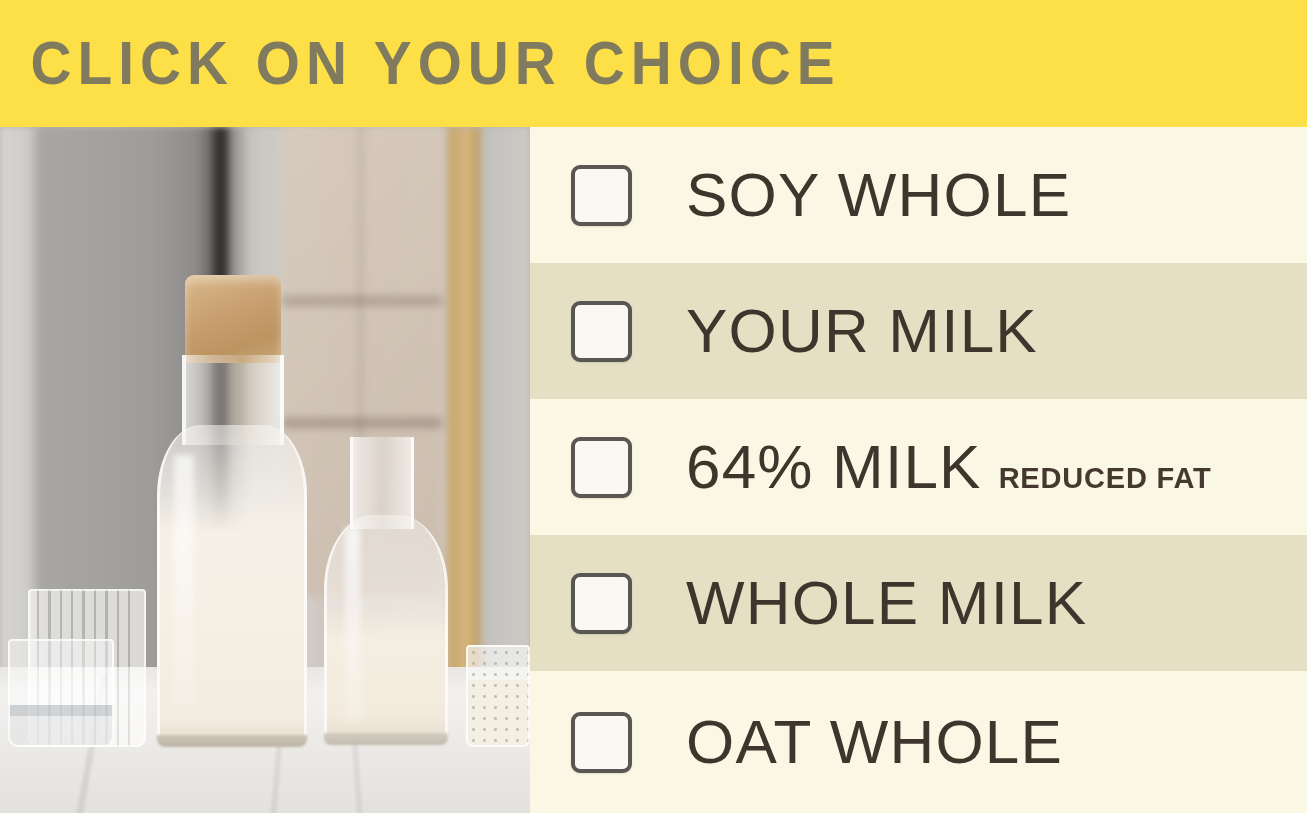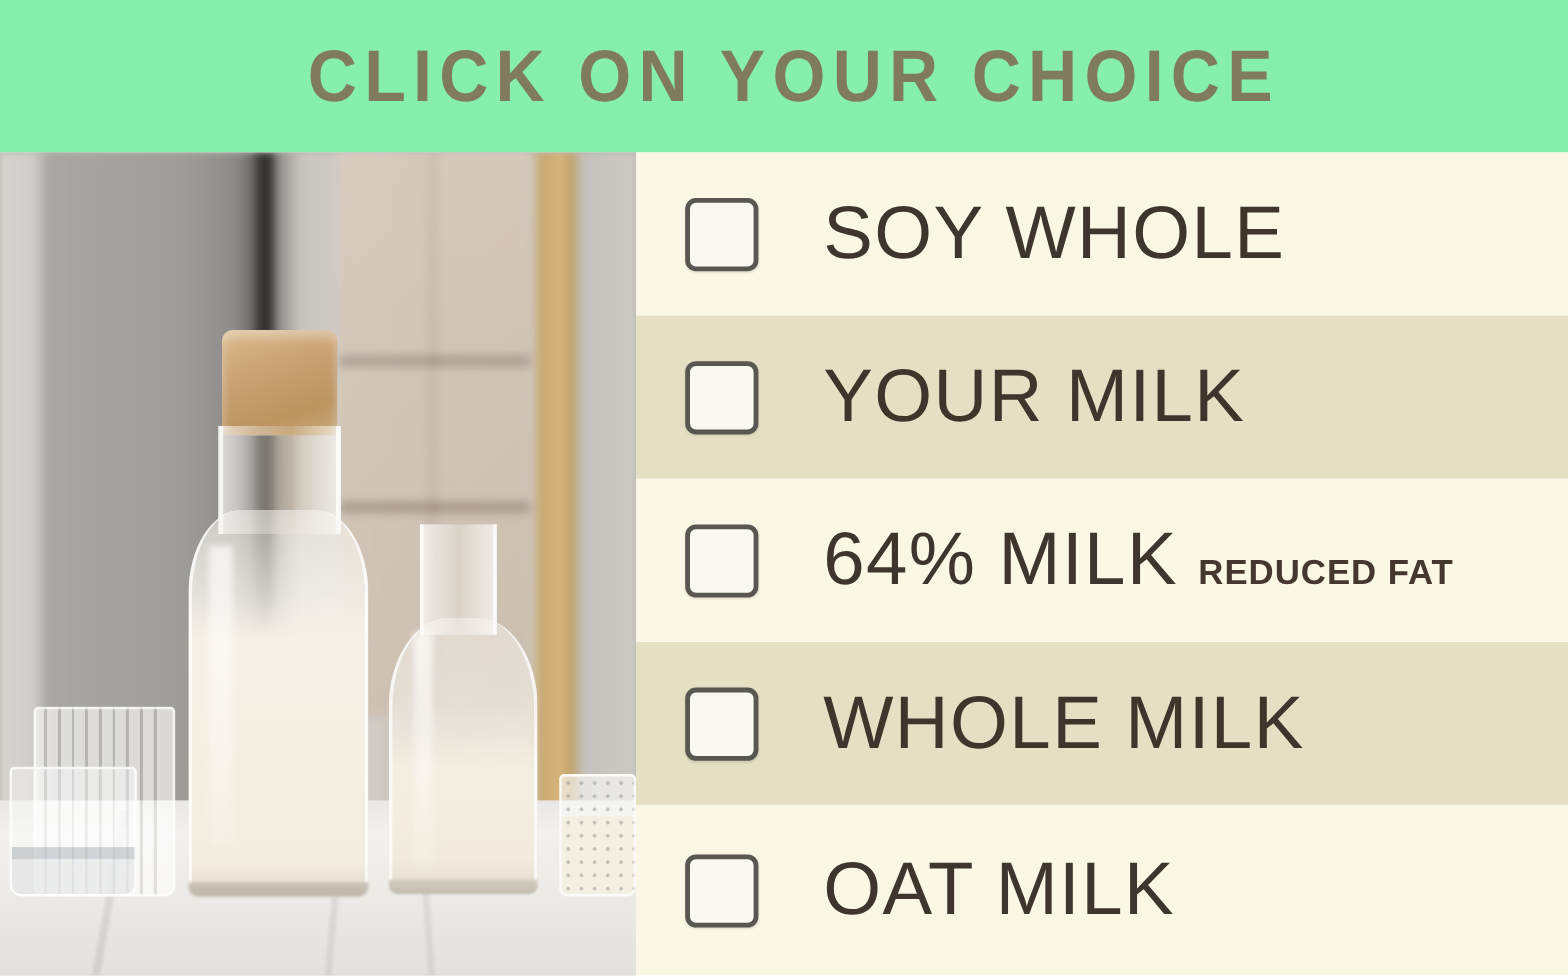--- a/index.html
+++ b/index.html
@@ -17,25 +17,24 @@
     width:1307px;
     height:813px;
     background:#ffffff;
   }
 
   
   .header {
     position:absolute;
     left:0; top:0;
     width:1307px; height:127px;
-    background:#86efac;
+    background:#fde047;
     display:flex;
     align-items:center;
-    justify-content:center;
-    padding-left:16px;
+    justify-content:flex-start;
   }
   .header-title {
     font-size:61px;
     font-weight:bold;
     letter-spacing:6.5px;
     color:#807b5e;
     line-height:1;
     white-space:nowrap;
     transform:scaleX(0.93);
     transform-origin:center;
@@ -324,20 +323,20 @@
         <div class="checkbox"></div>
         <div class="option-label">
           <span class="label-main">WHOLE MILK</span>
 
         </div>
       </div>
 
       <div class="option-row bg-light row-last">
         <div class="checkbox"></div>
         <div class="option-label">
-          <span class="label-main">OAT MILK</span>
+          <span class="label-main">OAT WHOLE</span>
 
         </div>
       </div>
 
     </div>
   </div>
 </div>
 
 </body></html>

